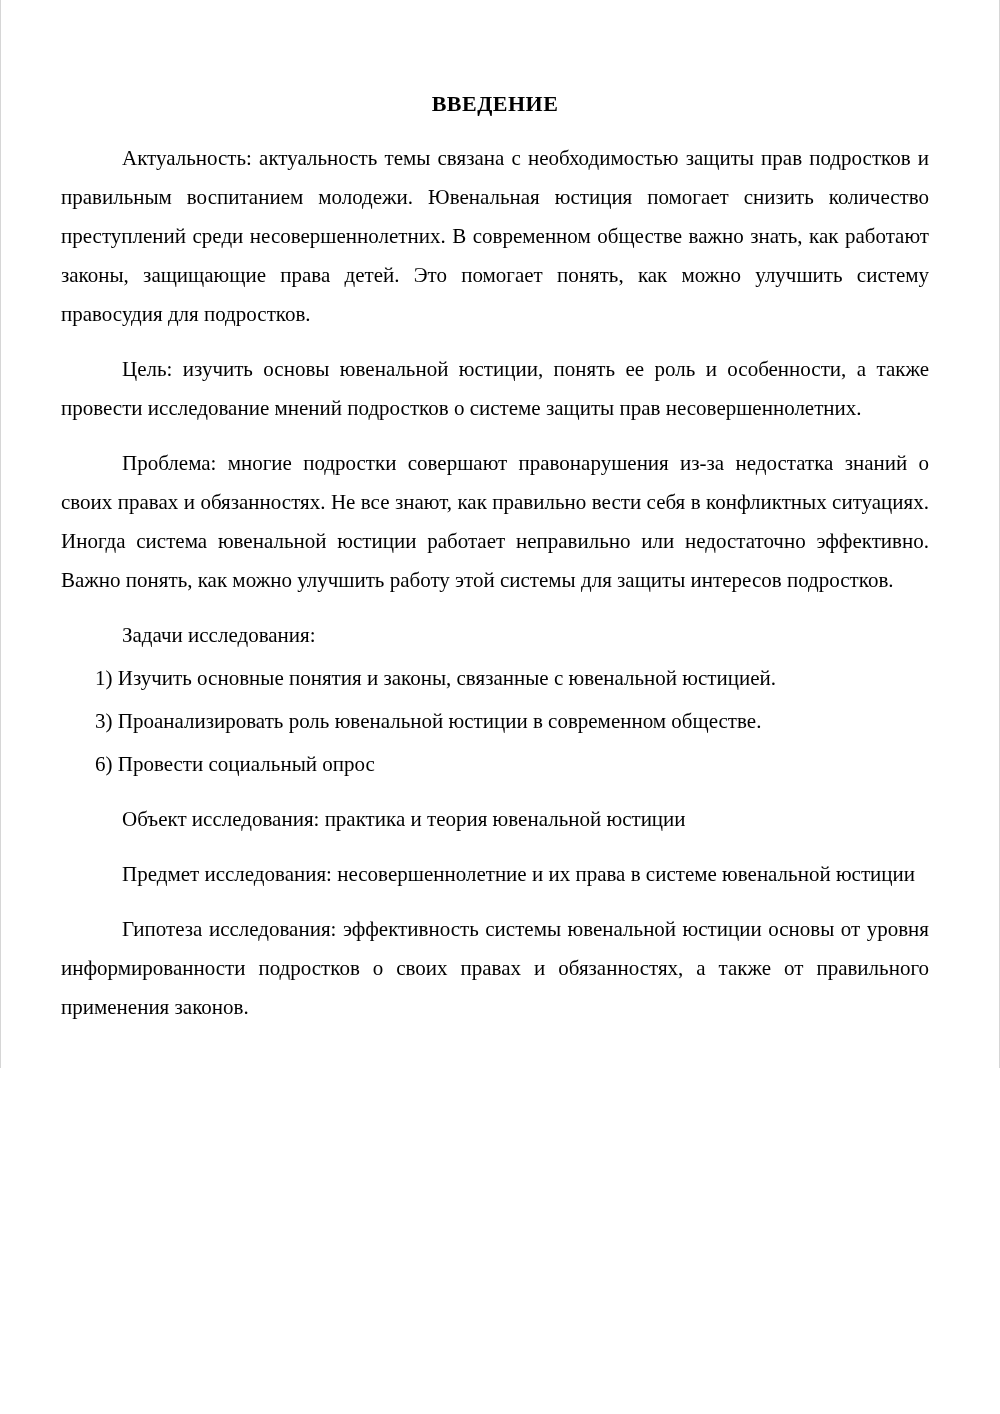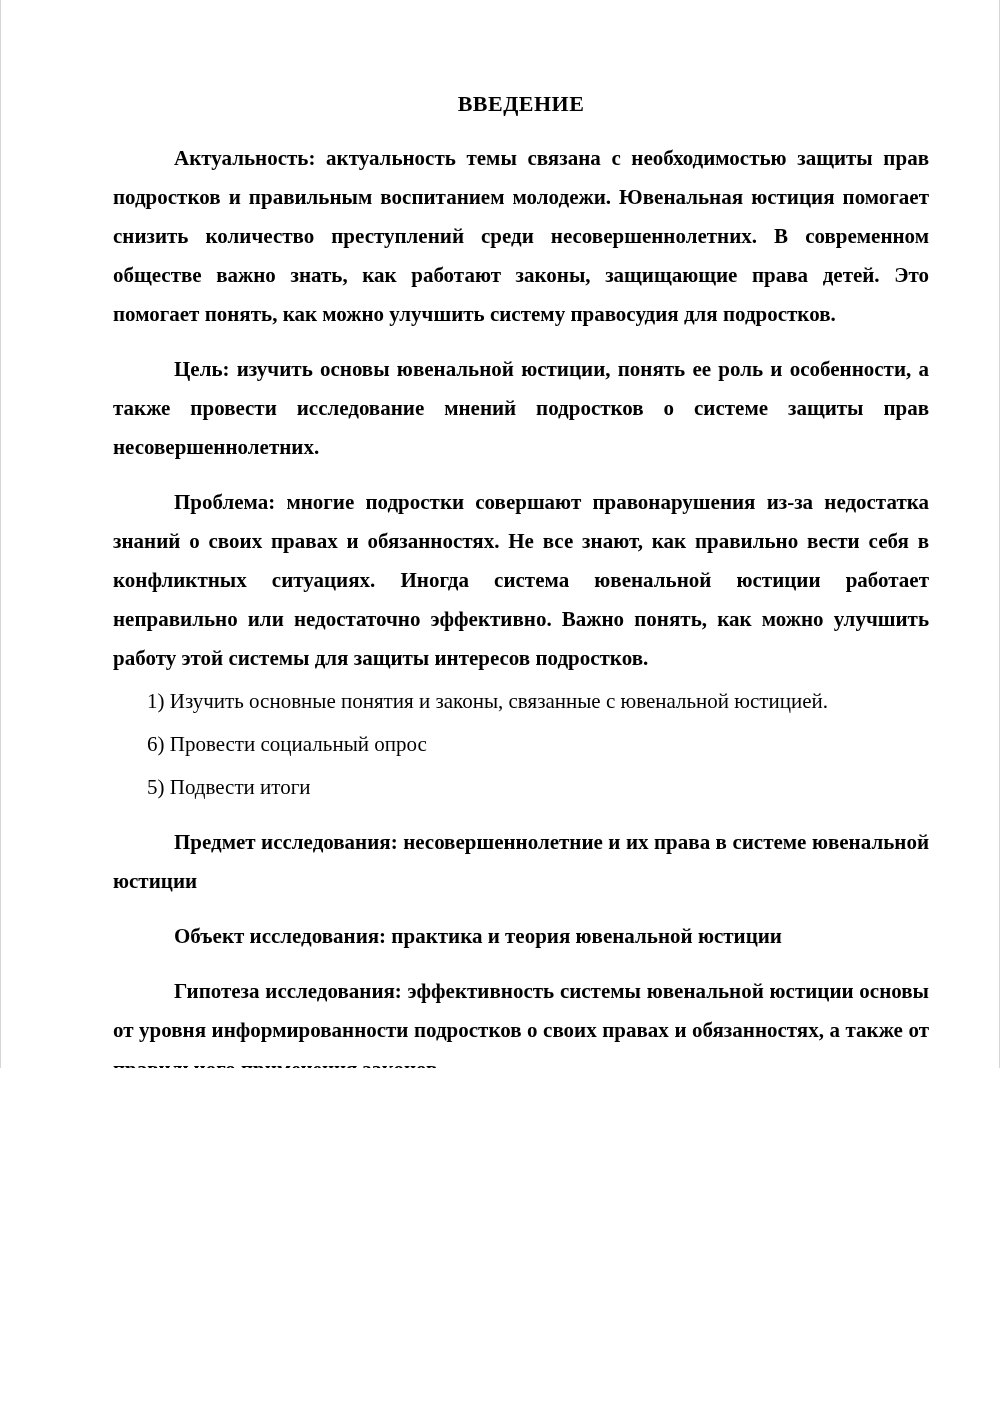--- a/index.html
+++ b/index.html
@@ -9,39 +9,38 @@
   }
   .page {
     position: relative;
     width: 1000px;
     height: 1068px;
     margin: 0 auto;
     background: #ffffff;
     box-sizing: border-box;
     border-left: 1px solid #d6d6d6;
     border-right: 1px solid #d6d6d6;
-    padding: 84px 70px 0 112px;
+    padding: 84px 70px 0 60px;
     font-family: "Liberation Serif", "DejaVu Serif", serif;
     font-size: 21px;
     line-height: 39px;
     color: #000000;
     overflow: hidden;
   }
   .doc-title {
     margin: 0 0 10px 0;
     font-size: 22px;
     font-weight: bold;
     text-align: center;
     letter-spacing: 0.5px;
   }
   .para {
     margin: 16px 0 4px 0;
     text-align: justify;
     text-indent: 61px;
-    font-weight: bold;
   }
   .task {
     margin: 0 0 4px 0;
     text-align: justify;
     text-indent: 34px;
   }
   .page-number {
     position: absolute;
     left: 144px;
     right: 70px;
@@ -56,30 +55,31 @@
 <div class="page">
 
   <h1 class="doc-title">ВВЕДЕНИЕ</h1>
 
   <p class="para">Актуальность: актуальность темы связана с необходимостью защиты прав подростков и правильным воспитанием молодежи. Ювенальная юстиция помогает снизить количество преступлений среди несовершеннолетних. В современном обществе важно знать, как работают законы, защищающие права детей. Это помогает понять, как можно улучшить систему правосудия для подростков.</p>
 
   <p class="para">Цель: изучить основы ювенальной юстиции, понять ее роль и особенности, а также провести исследование мнений подростков о системе защиты прав несовершеннолетних.</p>
 
   <p class="para">Проблема: многие подростки совершают правонарушения из-за недостатка знаний о своих правах и обязанностях. Не все знают, как правильно вести себя в конфликтных ситуациях. Иногда система ювенальной юстиции работает неправильно или недостаточно эффективно. Важно понять, как можно улучшить работу этой системы для защиты интересов подростков.</p>
 
+  <p class="para">Задачи исследования:</p>
 
   <p class="task">1) Изучить основные понятия и законы, связанные с ювенальной юстицией.</p>
 
 
+  <p class="task">3) Проанализировать роль ювенальной юстиции в современном обществе.</p>
 
   <p class="task">6) Провести социальный опрос</p>
 
-  <p class="task">5) Подвести итоги</p>
+
+  <p class="para">Объект исследования: практика и теория ювенальной юстиции</p>
 
   <p class="para">Предмет исследования: несовершеннолетние и их права в системе ювенальной юстиции</p>
-
-  <p class="para">Объект исследования: практика и теория ювенальной юстиции</p>
 
   <p class="para">Гипотеза исследования: эффективность системы ювенальной юстиции основы от уровня информированности подростков о своих правах и обязанностях, а также от правильного применения законов.</p>
 
   <div class="page-number">3</div>
 
 </div>
 
 </body></html>

